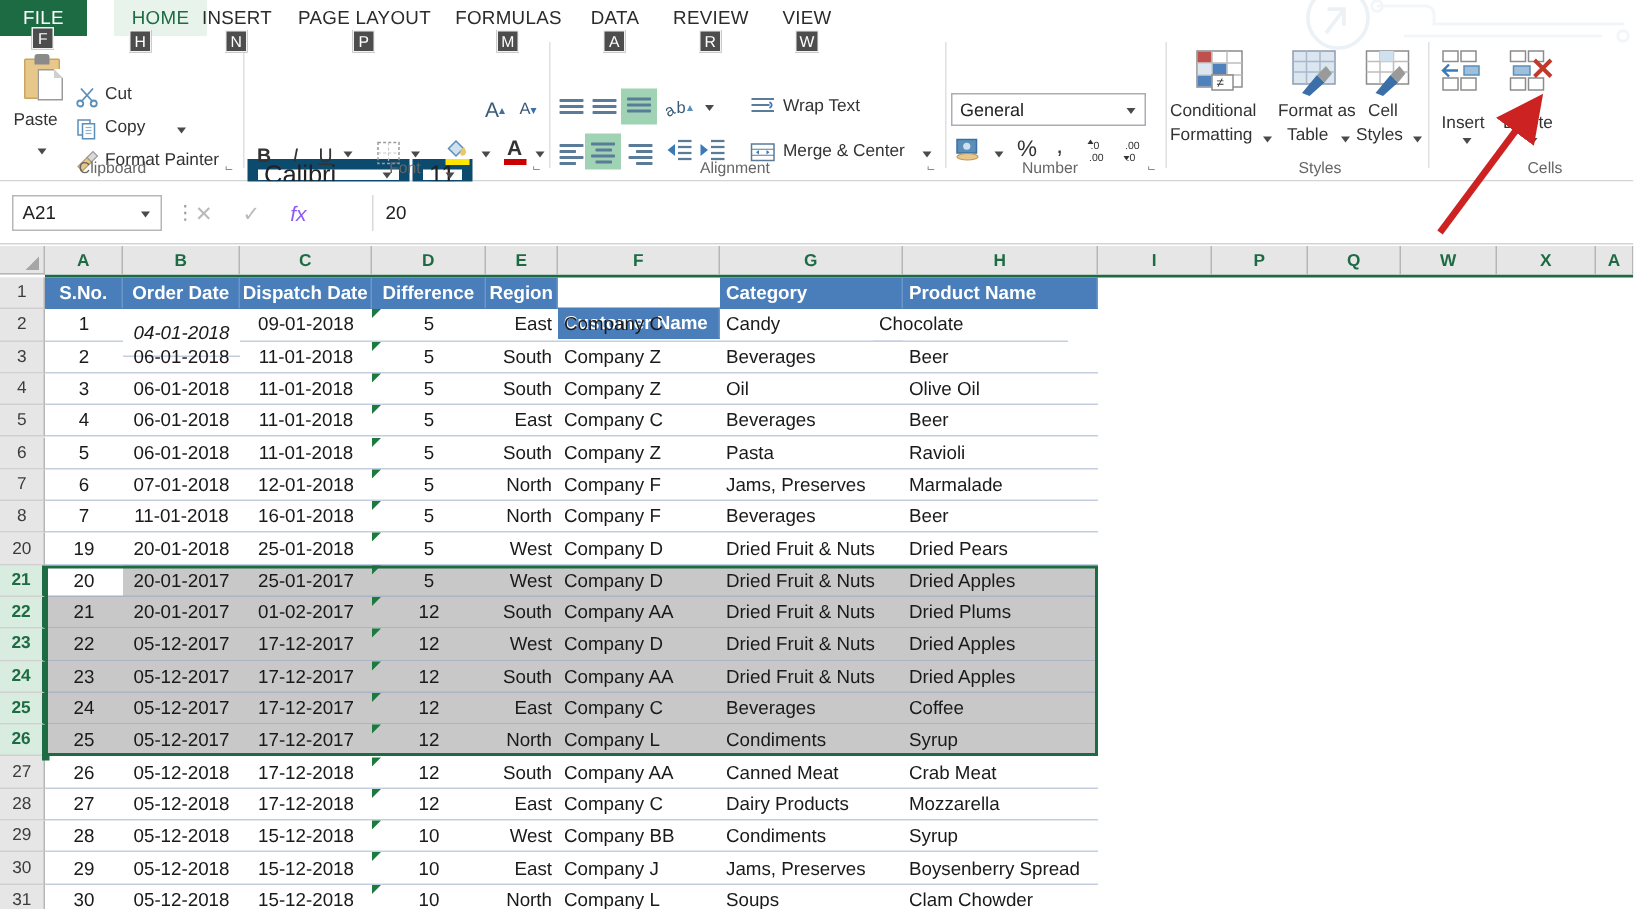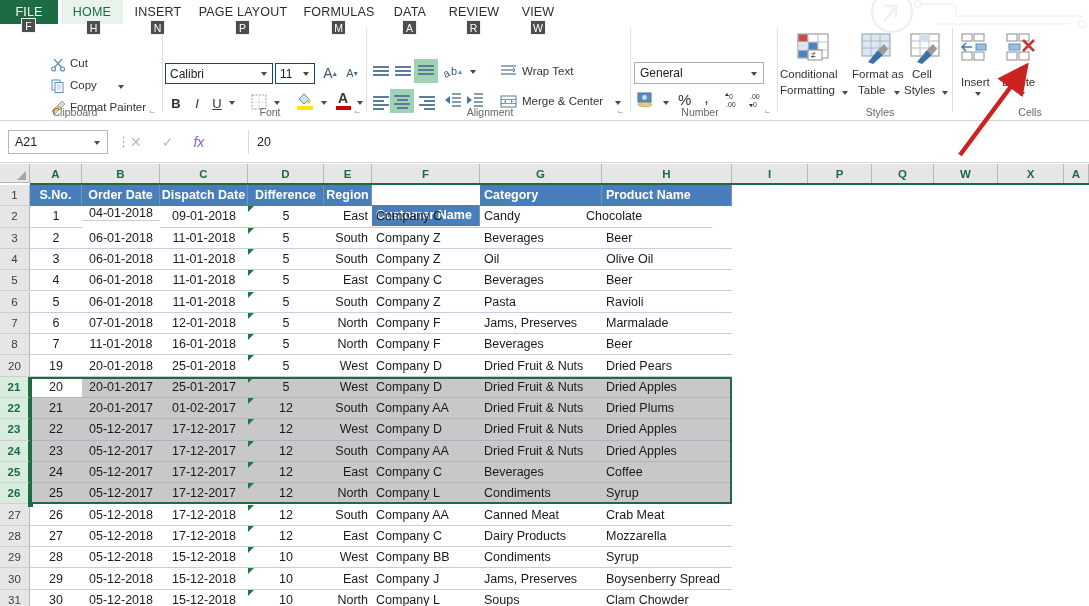--- a/index.html
+++ b/index.html
@@ -54,23 +54,24 @@
   .paste-icon { position:absolute; left:12px; top:6px; width:28px; height:32px; }
   .paste-board { position:absolute; left:0; top:3px; width:24px; height:27px; background:#e8c88a; border:1px solid #c9a45d; border-radius:1px; }
   .paste-clip { position:absolute; left:7px; top:0px; width:10px; height:7px; background:#8a8a8a; border-radius:2px 2px 0 0; }
   .paste-doc { position:absolute; left:9px; top:10px; width:17px; height:21px; background:#fff; border:1px solid #9a9a9a; }
   .paste-doc::after { content:""; position:absolute; right:-1px; top:-1px; border-width:0 6px 6px 0; border-style:solid; border-color:#d0d0d0 #fff; }
 
   .caret { width:0;height:0;border-left:3.5px solid transparent;border-right:3.5px solid transparent;border-top:4px solid #4a4a4a; display:inline-block; }
 
   
   .combo {
-    position:absolute; background:#fff; border:1px solid #0c4a6e;
-    font-size:12px; color:#222; display:flex; align-items:center;
+    position:absolute; background:#fff; border:7px solid #0c4a6e;
+    font-size:17px; color:#222; display:flex; align-items:center;
     padding-left:4px;
+    margin-top:43px;
   }
   .combo .cb-caret { position:absolute; right:5px; top:50%; margin-top:-2px; }
 
   .fbtn {
     position:absolute; display:flex; align-items:center; justify-content:center;
     font-size:13px; color:#333;
   }
 
   
   .alignicon { position:absolute; }
@@ -157,31 +158,40 @@
   
   .anno { position:absolute; z-index:40; pointer-events:none; }
 
   .watermark { position:absolute; z-index:1; opacity:.18; pointer-events:none; }
 </style>
 </head>
 <body>
 
 <div class="tabbar" id="tabbar">
     <div class="tab file" style="left: 0px; width: 58px;">FILE</div>
-    <div class="tab active" style="left: 61px; width: 62px;">HOME</div>
+    <div class="tab active" style="left: 76px; width: 62px;">HOME</div>
     <div class="tab" style="left: 127px; width: 62px;">INSERT</div>
     <div class="tab" style="left: 191px; width: 104px;">PAGE LAYOUT</div>
     <div class="tab" style="left: 297px; width: 84px;">FORMULAS</div>
     <div class="tab" style="left: 383px; width: 54px;">DATA</div>
     <div class="tab" style="left: 439px; width: 70px;">REVIEW</div>
     <div class="tab" style="left: 511px; width: 54px;">VIEW</div>
   </div>
 
 <div class="ribbon">
 
+  <div class="rb-btn" style="left:4px; top:6px; width:48px; height:72px;">
+    <div class="paste-icon">
+      <div class="paste-board"></div>
+      <div class="paste-clip"></div>
+      <div class="paste-doc"></div>
+    </div>
+    <div class="rb-label" style="left:5px; top:44px;">Paste</div>
+    <div style="position:absolute; left:21px; top:60px;"><span class="caret"></span></div>
+  </div>
 
   <div class="rb-btn" style="left:48px; top:30px; width:84px; height:20px;">
     <svg width="16" height="16" viewBox="0 0 16 16" style="position:absolute;left:2px;top:2px;">
       <g stroke="#5b8fb9" stroke-width="1.2" fill="none">
         <line x1="4" y1="3" x2="12" y2="12"></line>
           <line x1="12" y1="3" x2="4" y2="12"></line>
         <circle cx="3.5" cy="13" r="2"></circle>
           <circle cx="12.5" cy="13" r="2"></circle>
       </g>
     </svg>
@@ -566,21 +576,21 @@
   <div id="cells">
       <div class="cell hdr c" style="left: 30px; width: 52px; top: 21px; height: 21.3px;">S.No.</div>
       <div class="cell hdr c" style="left: 82px; width: 78px; top: 21px; height: 21.3px;">Order Date</div>
       <div class="cell hdr c" style="left: 160px; width: 88px; top: 21px; height: 21.3px;">Dispatch Date</div>
       <div class="cell hdr c" style="left: 248px; width: 76px; top: 21px; height: 21.3px;">Difference</div>
       <div class="cell hdr c" style="left: 324px; width: 48px; top: 21px; height: 21.3px;">Region</div>
       <div class="cell hdr l" style="left: 372px; width: 108px; top: 21px; height: 21.3px; margin-top: 20px;">Customer Name</div>
       <div class="cell hdr l" style="left: 480px; width: 122px; top: 21px; height: 21.3px;">Category</div>
       <div class="cell hdr l" style="left: 602px; width: 130px; top: 21px; height: 21.3px;">Product Name</div>
       <div class="cell c" style="left: 30px; width: 52px; top: 42.3px; height: 21.3px;">1</div>
-      <div class="cell c" style="left: 82px; width: 78px; top: 42.3px; height: 15px;">04-01-2018</div>
+      <div class="cell c" style="left: 82px; width: 78px; top: 42.3px; height: 32px; font-style: italic;">04-01-2018</div>
       <div class="cell c" style="left: 160px; width: 88px; top: 42.3px; height: 21.3px;">09-01-2018</div>
       <div class="cell c" style="left: 248px; width: 76px; top: 42.3px; height: 21.3px;">5</div>
       <div class="errtri" style="left: 248px; top: 42.3px;"></div>
       <div class="cell r" style="left: 324px; width: 48px; top: 42.3px; height: 21.3px;">East</div>
       <div class="cell l" style="left: 372px; width: 108px; top: 42.3px; height: 21.3px;">Company C</div>
       <div class="cell l" style="left: 480px; width: 122px; top: 42.3px; height: 21.3px;">Candy</div>
       <div class="cell l" style="left: 582px; width: 130px; top: 42.3px; height: 21.3px;">Chocolate</div>
       <div class="cell c" style="left: 30px; width: 52px; top: 63.6px; height: 21.3px;">2</div>
       <div class="cell c" style="left: 82px; width: 78px; top: 63.6px; height: 21.3px;">06-01-2018</div>
       <div class="cell c" style="left: 160px; width: 88px; top: 63.6px; height: 21.3px;">11-01-2018</div>

